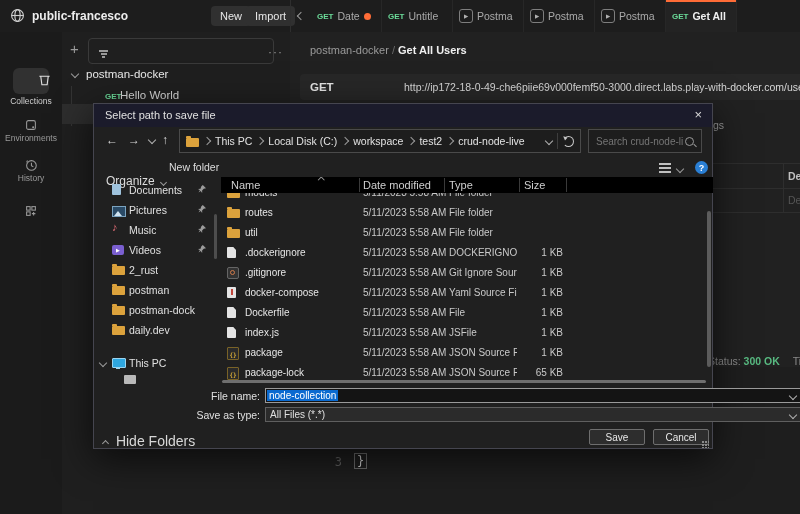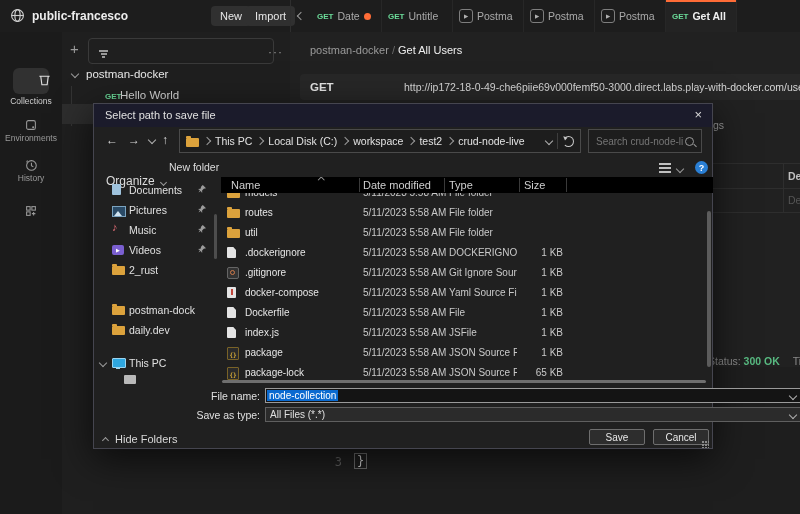--- a/index.html
+++ b/index.html
@@ -215,21 +215,21 @@
       <span class="abs nw" style="left:58px;top:3px;font-size:11.5px;color:#d6d6d6">Hello World</span>
     </div>
     <div class="abs" style="left:0;top:72px;width:228px;height:20px;background:#2d2d2d"></div>
   </div>
 
   <div id="mainpanel">
 
     <div class="abs nw" style="left:20px;top:12px;font-size:11px">
       <span style="color:#9a9a9a;cursor:pointer">postman-docker</span>
       <span style="color:#6a6a6a">/</span>
-      <span style="color:#f0f0f0;font-weight:normal">Get All Users</span>
+      <span style="color:#f0f0f0;font-weight:bold">Get All Users</span>
     </div>
 
     <div class="urlbar" style="left:10px;width:91px;border-radius:4px 0 0 4px;border-right:1px solid #1b1b1b;padding:0 10px;justify-content:space-between;cursor:pointer">
       <span style="font-size:11.5px;font-weight:bold;color:#e4e4e4">GET</span>
       <span class="chv down" style="color:#9a9a9a"></span>
     </div>
     <div class="urlbar" style="left:102px;width:404px;border-radius:0 4px 4px 0;padding:0 10px">
       <input readonly="" style="width: 100%; background: transparent; border: none; outline: none; color: rgb(214, 214, 214); font: 10.5px &quot;Liberation Sans&quot;, sans-serif;" value="http://ip172-18-0-49-che6piie69v000femf50-3000.direct.labs.play-with-docker.com/users">
     </div>
 
@@ -333,20 +333,24 @@
         <span class="pin">
             <svg width="8" height="8" viewBox="0 0 10 10">
               <path d="M6 0L10 4L7.2 4.8L5.2 6.8L5.2 10L3.4 7.6L0.6 9.4L2.4 6.6L0 5L3.2 4.8L4 2Z" fill="#9a9a9a"></path>
             </svg>
           </span>
       </div>
       <div class="navitem" style="top:83px">
         <span class="nico ic-folder"></span>
         <span class="lbl">2_rust</span>
       </div>
+      <div class="navitem" style="top:103px">
+        <span class="nico ic-folder"></span>
+        <span class="lbl">postman</span>
+      </div>
       <div class="navitem" style="top:123px">
         <span class="nico ic-folder"></span>
         <span class="lbl">postman-docker</span>
       </div>
       <div class="navitem" style="top:143px">
         <span class="nico ic-folder"></span>
         <span class="lbl">daily.dev</span>
       </div>
       <div class="navitem" style="top:176px">
         <span class="chv down abs" style="left:6px;top:7px;color:#9a9a9a"></span>
@@ -453,21 +457,21 @@
       <span style="flex:1"></span>
       <span class="chv down" style="color:#b0b0b0;margin-right:5px"></span>
     </div>
     <span class="fldlabel" style="left:66px;top:305px">Save as type:</span>
     <div class="combo" style="top:303px;background:#2b2b2b;border:1px solid #5f5f5f">
       <span style="font-size:10px;color:#e0e0e0;margin-left:4px">All Files (*.*)</span>
       <span style="flex:1"></span>
       <span class="chv down" style="color:#b0b0b0;margin-right:5px"></span>
     </div>
 
-    <div class="abs" style="left:9px;top:329px;cursor:pointer;color:#d8d8d8;font-size:11px">
+    <div class="abs" style="left:9px;top:329px;cursor:pointer;color:#d8d8d8;font-size:14px">
       <span class="chv up" style="width:4px;height:4px;color:#9a9a9a;margin-right:4px"></span>
       <span>Hide Folders</span>
     </div>
     <button class="dlgbtn" style="left:495px;top:325px">Save</button>
     <button class="dlgbtn" style="left:559px;top:325px">Cancel</button>
     <span class="grip"></span>
   </div>
 
 </div>
 

